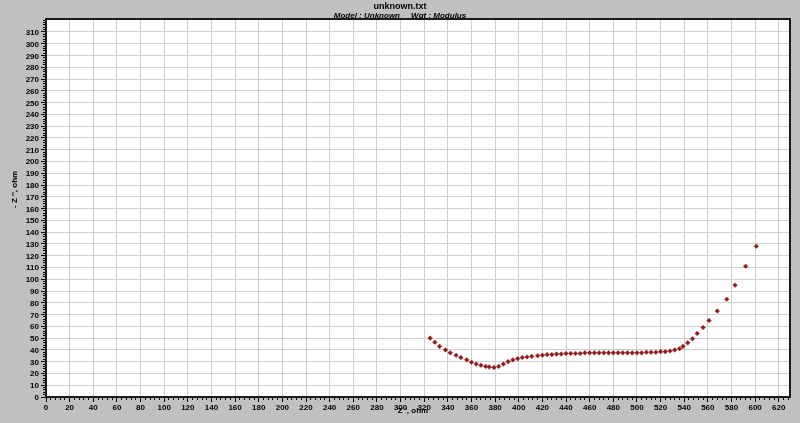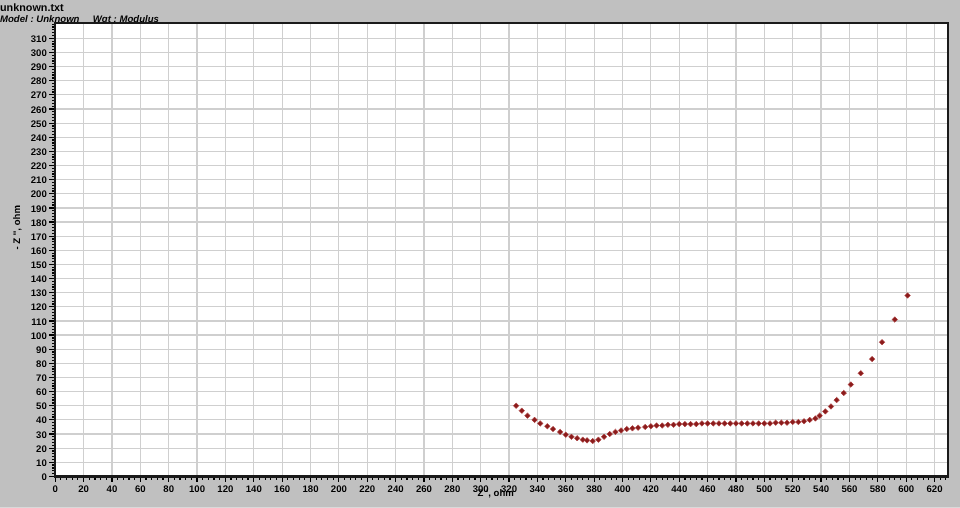--- a/index.html
+++ b/index.html
@@ -5,21 +5,21 @@
   html,body{margin:0;padding:0;}
   body{
     width:800px;height:423px;
     background:#c0c0c0;
     font-family:"Liberation Sans",sans-serif;
     position:relative;
     overflow:hidden;
     -webkit-font-smoothing:none;
   }
   .hdr{
-    position:absolute;left:0;width:800px;text-align:left;
+    position:absolute;left:0;width:800px;text-align:center;
     font-weight:bold;color:#000;white-space:pre;
   }
   #title1{top:1px;font-size:9px;}
   #title2{top:11px;font-size:8px;font-style:italic;}
   #chart-wrap{position:absolute;left:0;top:0;width:800px;height:423px;}
   svg{display:block;}
   #ylabel-wrap{
     position:absolute;left:14px;top:208px;width:0;height:0;
   }
   #ylabel-wrap span{

